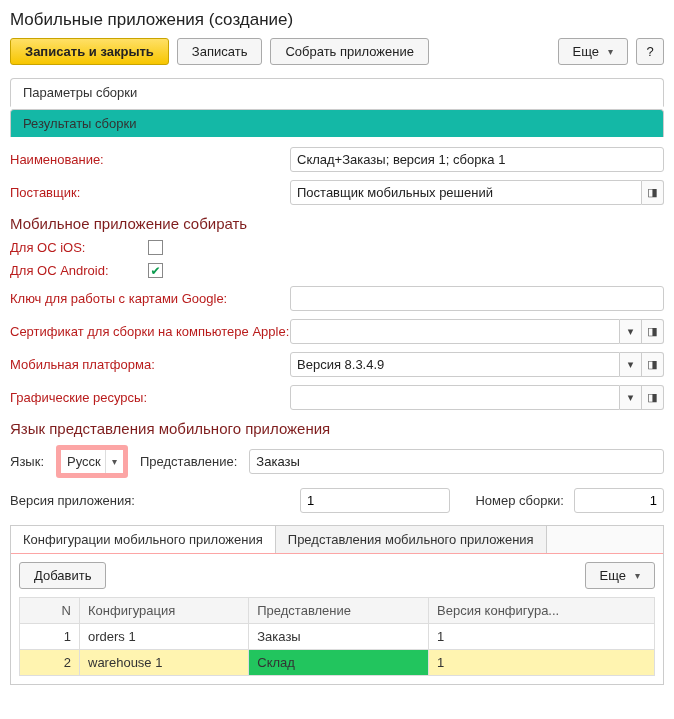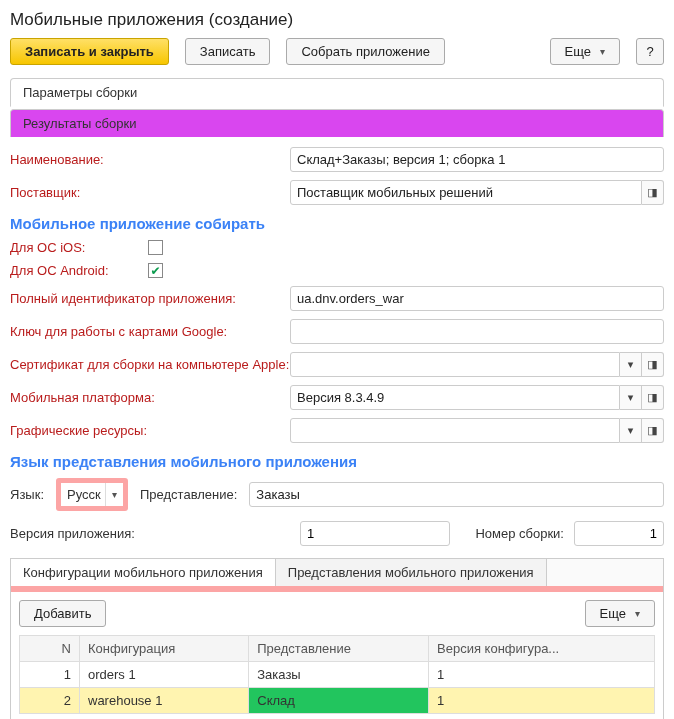--- a/index.html
+++ b/index.html
@@ -15,21 +15,21 @@
   .title {
     font-size: 17px;
     font-weight: normal;
     margin: 0 0 8px 0;
     color: #222;
   }
   .toolbar {
     display: flex;
     align-items: center;
     margin-bottom: 12px;
-    gap: 16px;
+    gap: 8px;
   }
   .btn {
     border: 1px solid #aaa;
     background: #f6f6f6;
     padding: 5px 14px;
     border-radius: 3px;
     font-size: 13px;
     cursor: pointer;
     display: inline-flex;
     align-items: center;
@@ -58,21 +58,21 @@
     border-bottom: 1px solid #ccc;
     display: flex;
     gap: 2px;
     flex-direction: column;
   }
   .tab {
     border: 1px solid #ccc;
     border-bottom: none;
     border-radius: 4px 4px 0 0;
     padding: 6px 12px;
-    background: #d946ef;
+    background: #14b8a6;
     cursor: pointer;
     position: relative;
     top: 1px;
     color: #333;
   }
   .tab.active {
     background: #fff;
     border-bottom: 1px solid #fff;
   }
   .form-area {
@@ -111,24 +111,24 @@
     cursor: pointer;
     display: flex;
     align-items: center;
     justify-content: center;
     font-size: 11px;
     color: #444;
   }
   .input-btn:last-child { border-radius: 0 3px 3px 0; }
   .input-wrap .input-text.joined { border-radius: 3px 0 0 3px; }
   .section-h {
-    color: #3b82f6;
+    color: #7f1d1d;
     font-size: 15px;
     margin: 10px 0 8px 0;
-    font-weight: bold;
+    font-weight: normal;
   }
   .checkbox {
     width: 15px;
     height: 15px;
     border: 1px solid #888;
     display: inline-flex;
     align-items: center;
     justify-content: center;
     background: #fff;
     cursor: pointer;
@@ -177,21 +177,21 @@
     font-size: 13px;
     text-align: left;
   }
   .ver-input.right { text-align: right; }
   .inner-tabs-wrap {
     border: 1px solid #ccc;
     margin-top: 4px;
   }
   .inner-tabs {
     display: flex;
-    border-bottom: 6px solid #fca5a5;
+    border-bottom: 1px solid #fca5a5;
     background: #fafafa;
   }
   .inner-tab {
     padding: 6px 12px;
     border-right: 1px solid #ccc;
     cursor: pointer;
     background: #f3f3f3;
     color: #333;
   }
   .inner-tab.active { background: #fff; }
@@ -272,26 +272,20 @@
   <div class="row">
     <div class="row-label row-label-sm">Для ОС iOS:</div>
     <div class="checkbox"></div>
   </div>
 
   <div class="row">
     <div class="row-label row-label-sm">Для ОС Android:</div>
     <div class="checkbox checked"></div>
   </div>
 
-  <div class="row">
-    <div class="row-label">Полный идентификатор приложения:</div>
-    <div class="input-wrap">
-      <input class="input-text" value="ua.dnv.orders_war" style="">
-    </div>
-  </div>
 
   <div class="row">
     <div class="row-label">Ключ для работы с картами Google:</div>
     <div class="input-wrap">
       <input class="input-text" value="" style="">
     </div>
   </div>
 
   <div class="row">
     <div class="row-label">Сертификат для сборки на компьютере Apple:</div>

